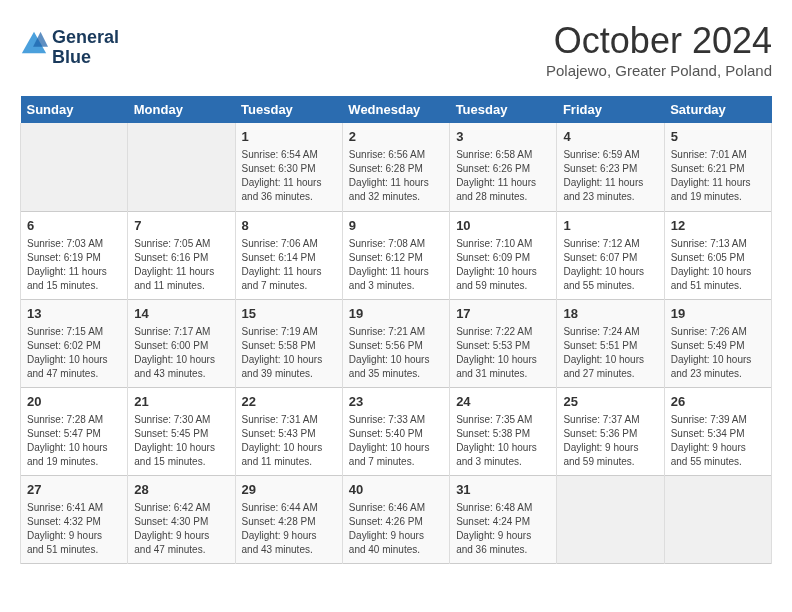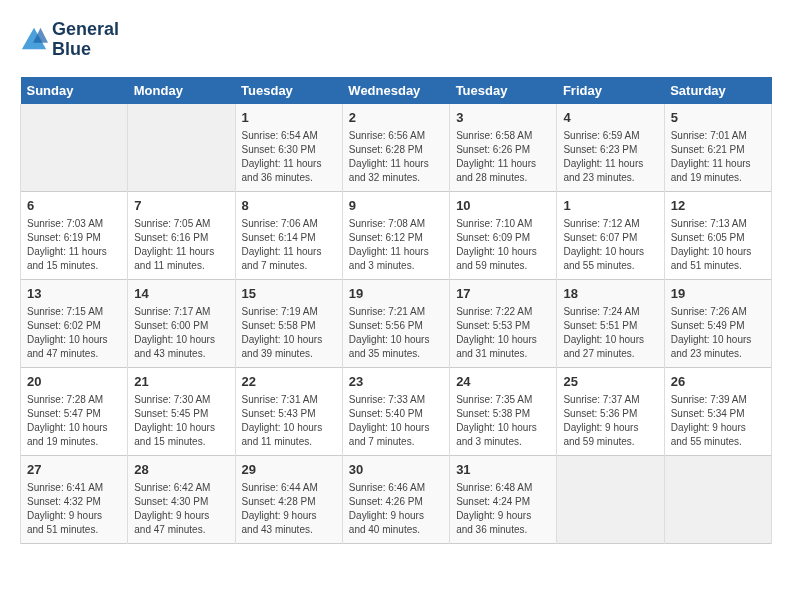--- a/index.html
+++ b/index.html
@@ -19,20 +19,21 @@
     .logo {
       display: flex;
       align-items: center;
       gap: 4px;
     }
     .logo-text {
       font-size: 18px;
       font-weight: bold;
       color: #1a3a5c;
       line-height: 1.1;
+      margin-top: 8px;
     }
     .logo-text span {
       display: block;
     }
     .logo-icon {
       width: 28px;
       height: 28px;
     }
     .title-block {
       text-align: right;
@@ -101,20 +102,24 @@
   <div class="logo">
     <svg class="logo-icon" viewBox="0 0 30 30" xmlns="http://www.w3.org/2000/svg">
       <polygon points="15,2 28,25 2,25" fill="#2b8fd6" opacity="0.85"></polygon>
       <polygon points="22,2 30,18 14,18" fill="#1a5fa8" opacity="0.7"></polygon>
     </svg>
     <div class="logo-text">
       <span>General</span>
       <span>Blue</span>
     </div>
   </div>
+  <div class="title-block">
+    <div class="month-title">October 2024</div>
+    <div class="location">Polajewo, Greater Poland, Poland</div>
+  </div>
 </div>
 
 <table>
   <thead>
     <tr>
     <th>Sunday</th>
         <th>Monday</th>
         <th>Tuesday</th>
         <th>Wednesday</th>
         <th>Tuesday</th>
@@ -244,21 +249,21 @@
         </td>
         <td>
           <span class="day-num">28</span>
           <div class="day-info">Sunrise: 6:42 AM<br>Sunset: 4:30 PM<br>Daylight: 9 hours and 47 minutes.</div>
         </td>
         <td>
           <span class="day-num">29</span>
           <div class="day-info">Sunrise: 6:44 AM<br>Sunset: 4:28 PM<br>Daylight: 9 hours and 43 minutes.</div>
         </td>
         <td>
-          <span class="day-num">30</span>
+          <span class="day-num">40</span>
           <div class="day-info">Sunrise: 6:46 AM<br>Sunset: 4:26 PM<br>Daylight: 9 hours and 40 minutes.</div>
         </td>
         <td>
           <span class="day-num">31</span>
           <div class="day-info">Sunrise: 6:48 AM<br>Sunset: 4:24 PM<br>Daylight: 9 hours and 36 minutes.</div>
         </td>
         <td class="empty-cell"></td>
         <td class="empty-cell"></td>
       </tr>
     </tbody>

